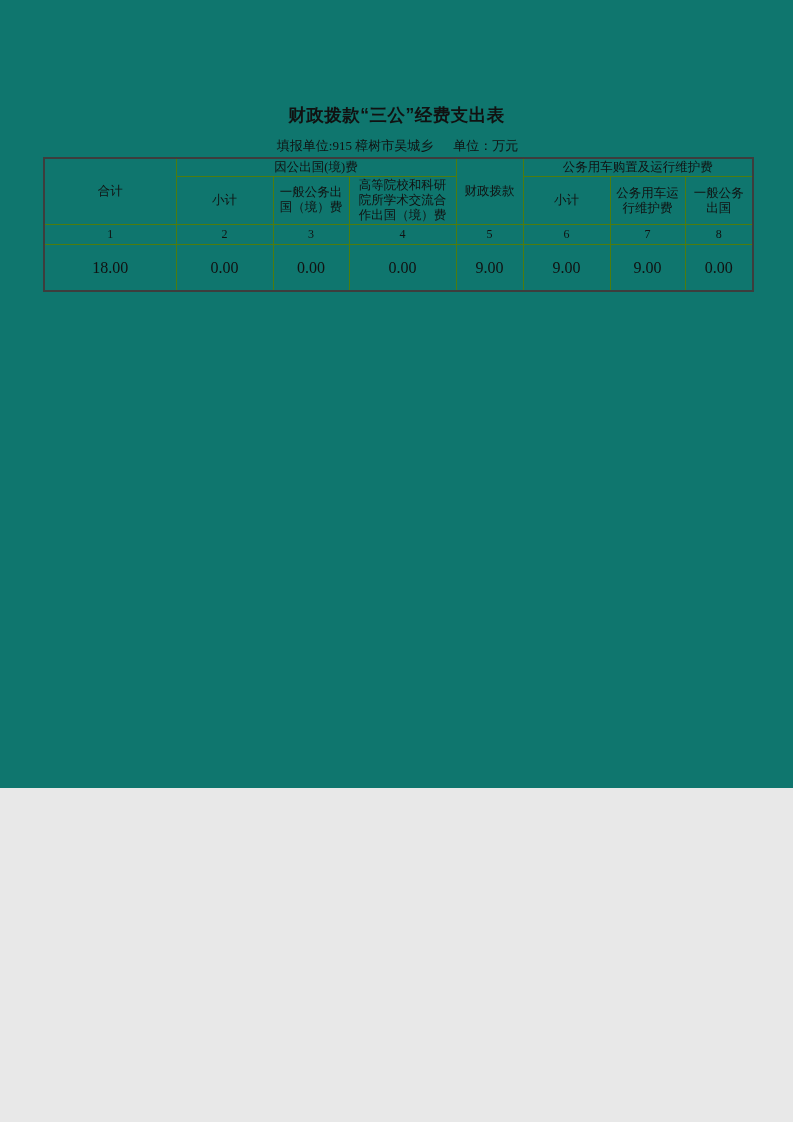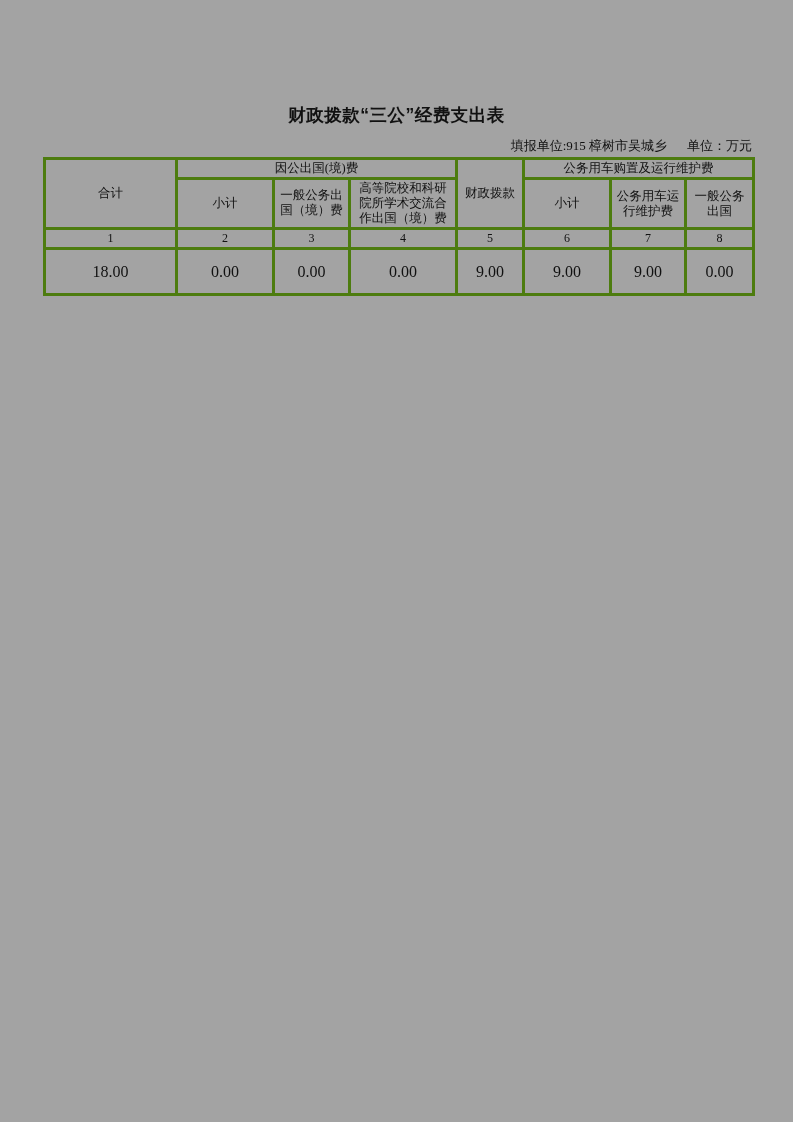--- a/index.html
+++ b/index.html
@@ -4,55 +4,55 @@
 <style>
   * { margin: 0; padding: 0; box-sizing: border-box; }
   html, body { background: #e8e8e8; }
   body {
     width: 793px; height: 1122px;
     font-family: "Liberation Serif", "DejaVu Serif", serif;
     color: #1a1a1a;
   }
   .page {
     position: relative;
-    width: 793px; height: 1122px;
-    background: #a3a3a3;
+    width: 793px; height: 788px;
+    background: #0f766e;
     overflow: hidden;
     padding-left: 42px;
   }
   .doc-title {
     position: absolute;
     top: 103px; left: 0; width: 100%;
     text-align: center;
     font-family: "Liberation Sans", "DejaVu Sans", sans-serif;
     font-weight: 700;
     font-size: 17.5px;
     letter-spacing: 0.5px;
     color: #111;
   }
   .meta-row {
     position: absolute;
     top: 137px; left: 43px; width: 709px;
     display: flex;
-    justify-content: flex-end;
+    justify-content: center;
     align-items: flex-end;
     font-size: 13px;
     color: #111;
     gap: 20px;
   }
   table.expense-table {
     position: absolute;
     top: 157px; left: 43px;
     border-collapse: collapse;
     table-layout: fixed;
     width: 709px;
     border: 2px solid #3d3d3d;
   }
   table.expense-table td {
-    border: 3px solid #4d7c0f;
+    border: 1px solid #4d7c0f;
     text-align: center;
     vertical-align: middle;
     font-size: 12.5px;
     line-height: 15px;
     padding: 1px 4px;
     color: #111;
     overflow: hidden;
   }
   tr.row-group td    { height: 16px; }
   tr.row-subhead td  { height: 46px; }

